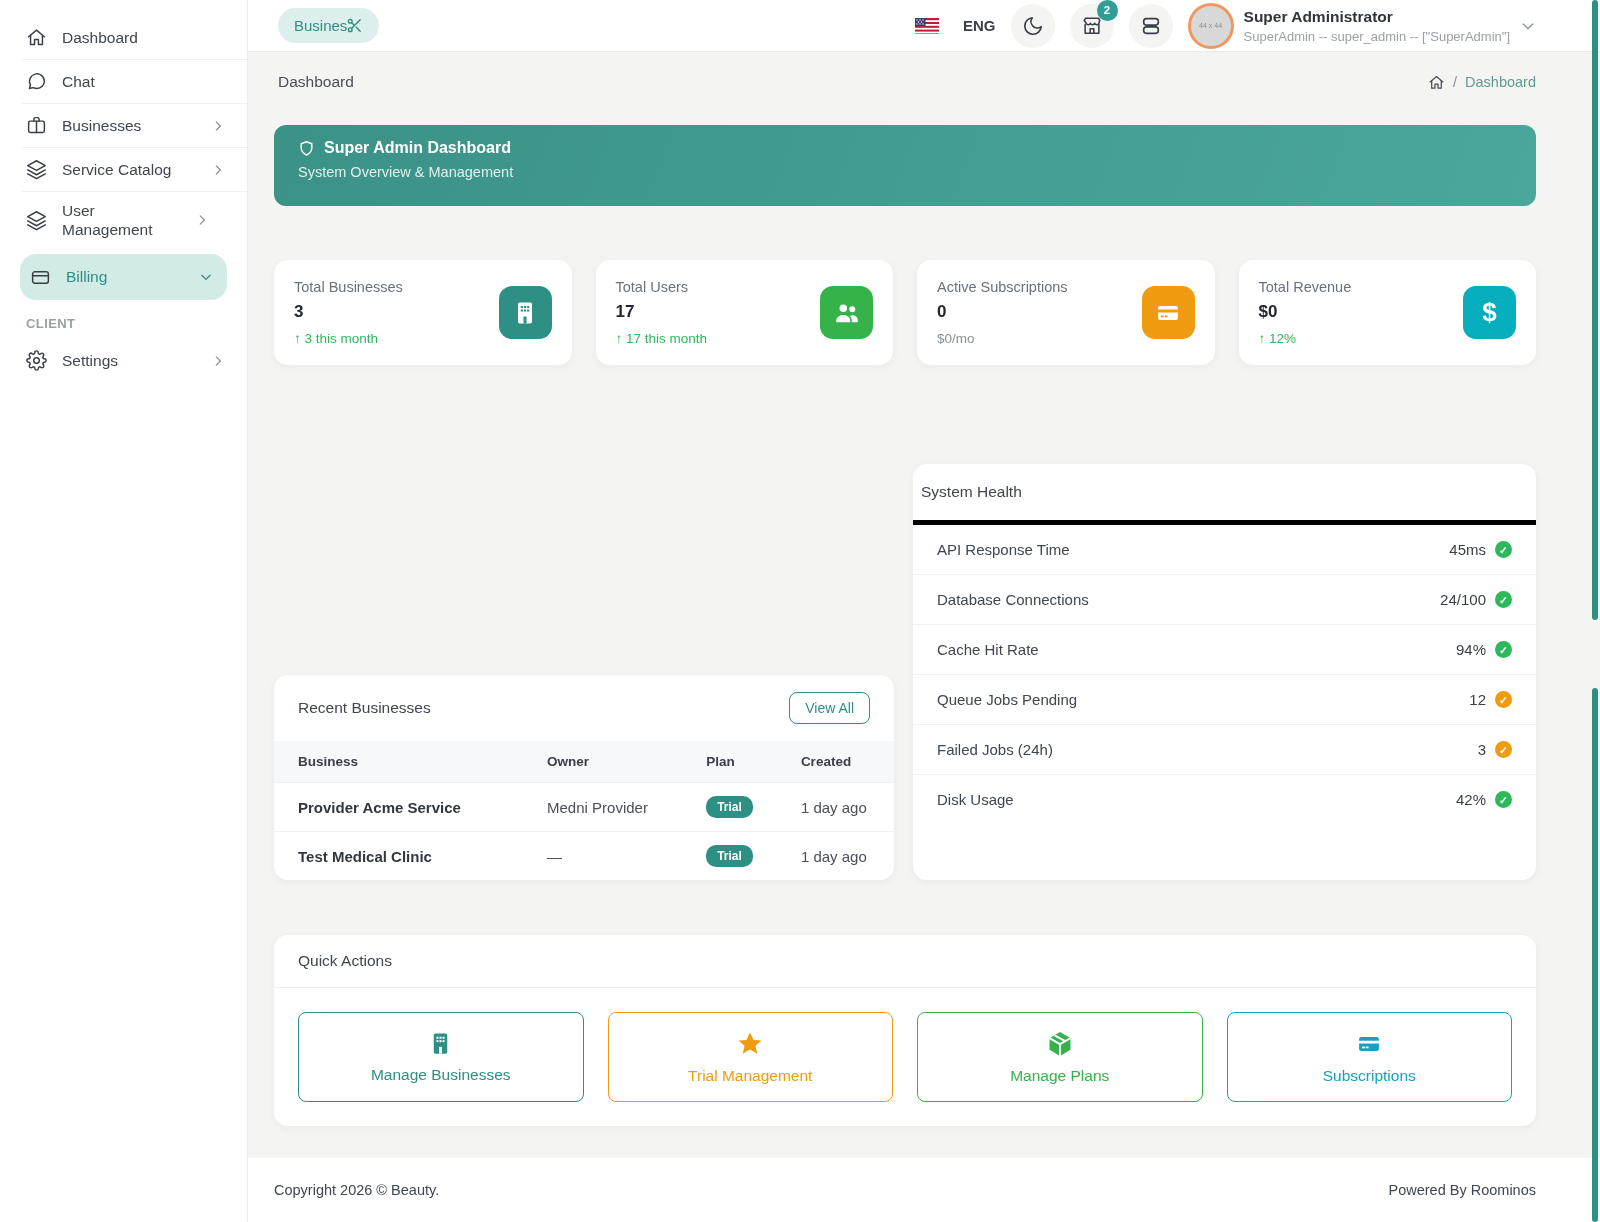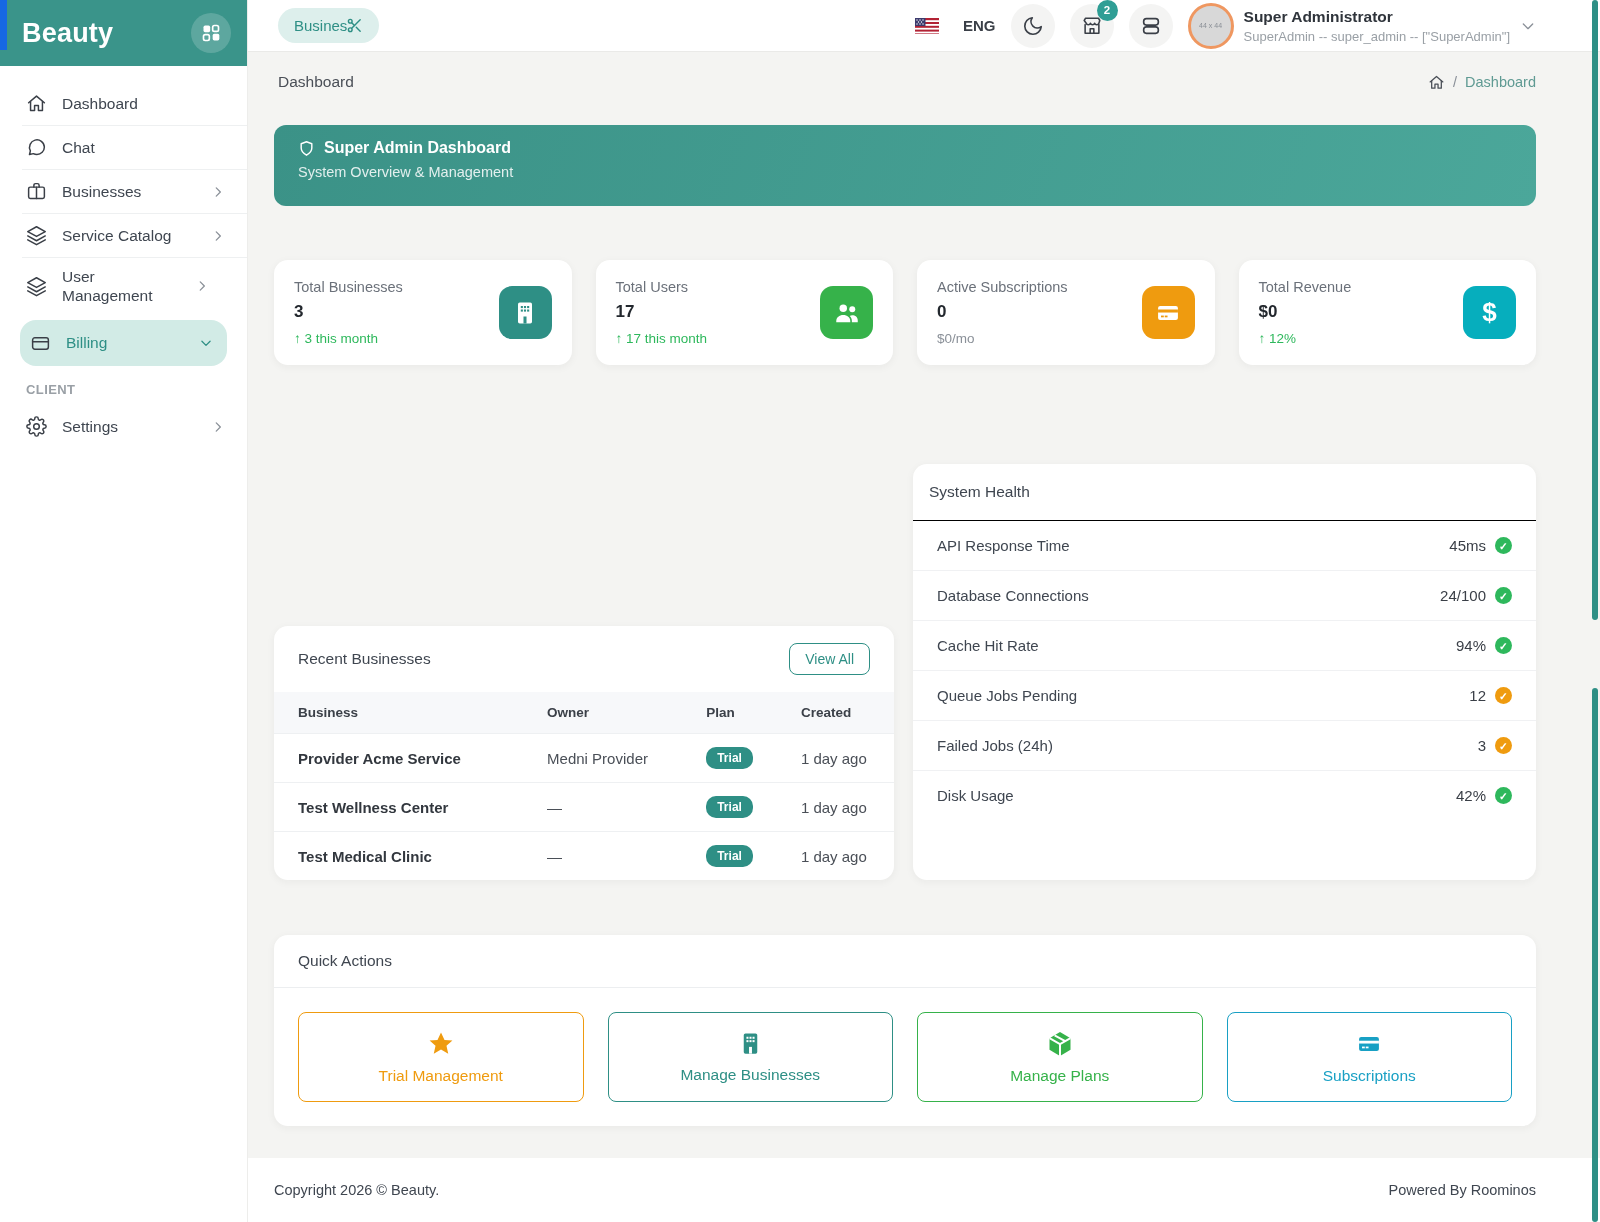--- a/index.html
+++ b/index.html
@@ -61,21 +61,21 @@
   .card-head { display:flex; align-items:center; justify-content:space-between; padding:17px 24px; }
   .card-title { font-size:15.5px; color:#3f4650; }
   .view-all { background:#fff; border:1.5px solid #2e8f85; color:#2e8f85; font-size:14px; border-radius:8px; padding:7px 15px; cursor:pointer; }
   table { width:100%; border-collapse:collapse; }
   thead th { background:#f7f8fa; text-align:left; font-size:13.5px; font-weight:bold; color:#3b4048; padding:13px 24px; }
   tbody td { padding:13px 24px; border-top:1px solid #eef0f2; font-size:15px; color:#4a4f57; }
   td.biz { font-weight:bold; color:#32373e; }
   .plan-badge { display:inline-block; color:#fff; font-size:12px; font-weight:bold; padding:4px 11px; border-radius:10px; }
 
   .health-card { flex:1; min-height:416px; }
-  .health-head { padding:19px 16px; border-bottom:1px solid #000000; }
+  .health-head { padding:19px 8px; border-bottom:5px solid #000000; }
   .health-row { display:flex; align-items:center; justify-content:space-between; padding:16px 24px; border-bottom:1px solid #f0f1f3; }
   .health-label { font-size:15px; color:#3f4650; }
   .health-val { display:flex; align-items:center; gap:9px; font-size:15px; color:#3a3f47; }
   .dot { width:17px; height:17px; border-radius:50%; color:#fff; font-size:10.5px; font-weight:bold; display:flex; align-items:center; justify-content:center; }
 
   .qa-card { margin-top:55px; }
   .qa-head { padding:17px 24px; border-bottom:1px solid #eceef0; font-size:15.5px; color:#3f4650; }
   .qa-body { display:flex; gap:24px; padding:24px; }
   .qa-btn { flex:1; height:90px; background:#fff; border:1.5px solid currentColor; border-radius:8px; display:flex; flex-direction:column; align-items:center; justify-content:center; gap:9px; cursor:pointer; }
   .qa-label { font-size:15.5px; font-weight:500; }
@@ -85,33 +85,20 @@
   .scrollthumb { position:absolute; right:2px; width:6px; background:#2e8f85; border-radius:3px; z-index:9; }
   .scrollthumb.t1 { top:0; height:620px; }
   .scrollthumb.t2 { top:688px; height:534px; }
 </style>
 </head>
 <body>
 
 <div class="app">
 
   <aside class="sidebar">
-    <div class="sidebar-header">
-      <span class="brand">Beauty</span>
-      <button class="collapse-btn">
-        <span style="display:flex">
-          <svg width="20" height="20" viewBox="0 0 24 24">
-              <rect x="3" y="3" width="8" height="8" rx="2" fill="#fff"></rect>
-              <rect x="14" y="3" width="7" height="7" rx="2" fill="none" stroke="#fff" stroke-width="2"></rect>
-              <rect x="3" y="14" width="7" height="7" rx="2" fill="none" stroke="#fff" stroke-width="2"></rect>
-              <rect x="14" y="13" width="8" height="8" rx="2" fill="#fff"></rect>
-            </svg>
-        </span>
-      </button>
-    </div>
 
     <nav class="nav">
       <div class="nav-item">
         <span style="display:flex">
             <svg width="21" height="21" viewBox="0 0 24 24" fill="none" stroke="#3a3f47" stroke-width="1.7" stroke-linecap="round" stroke-linejoin="round">
               <path d="M3 11.2 12 3.5l9 7.7"></path>
               <path d="M5.2 9.6V20h4.6v-5.6h4.4V20h4.6V9.6"></path>
             </svg>
           </span>
         <span class="grow">Dashboard</span>
@@ -411,26 +398,20 @@
               </tr>
             </thead>
             <tbody>
               <tr>
                 <td class="biz">Provider Acme Service</td>
                 <td>Medni Provider</td>
                 <td><span class="plan-badge" style="background-color: rgb(46, 143, 133);">Trial</span></td>
                 <td>1 day ago</td>
               </tr>
               <tr>
-                <td class="biz">Test Wellness Center</td>
-                <td>—</td>
-                <td><span class="plan-badge" style="background-color: rgb(46, 143, 133);">Trial</span></td>
-                <td>1 day ago</td>
-              </tr>
-              <tr>
                 <td class="biz">Test Medical Clinic</td>
                 <td>—</td>
                 <td><span class="plan-badge" style="background-color: rgb(46, 143, 133);">Trial</span></td>
                 <td>1 day ago</td>
               </tr>
             </tbody>
           </table>
         </div>
 
         <div class="card health-card">
@@ -478,45 +459,45 @@
                 <span>42%</span>
                 <span class="dot" style="background-color: rgb(46, 184, 92);">✓</span>
               </span>
           </div>
         </div>
       </div>
 
       <div class="card qa-card">
         <div class="qa-head">Quick Actions</div>
         <div class="qa-body">
-          <button class="qa-btn" style="color: rgb(239, 155, 15);">
-            <span style="display:flex">
-                <svg width="28" height="28" viewBox="0 0 24 24" fill="currentColor">
-                  <path d="M12 2.2l3 6.3 6.8.6-5.1 4.5 1.5 6.7L12 16.8l-6.2 3.5 1.5-6.7-5.1-4.5 6.8-.6z"></path>
-                </svg>
-              </span>
-            <span class="qa-label">Trial Management</span>
-          </button>
           <button class="qa-btn" style="color: rgb(46, 143, 133);">
             <span style="display:flex">
                 <svg width="27" height="27" viewBox="0 0 24 24">
                   <rect x="6" y="3" width="12" height="18" rx="1.5" fill="currentColor"></rect>
                   <g fill="#fff">
                     <rect x="8.4" y="6" width="1.8" height="1.8"></rect>
                     <rect x="11.1" y="6" width="1.8" height="1.8"></rect>
                     <rect x="13.8" y="6" width="1.8" height="1.8"></rect>
                     <rect x="8.4" y="9" width="1.8" height="1.8"></rect>
                     <rect x="11.1" y="9" width="1.8" height="1.8"></rect>
                     <rect x="13.8" y="9" width="1.8" height="1.8"></rect>
                     <rect x="10.7" y="15" width="2.6" height="6"></rect>
                   </g>
                 </svg>
               </span>
             <span class="qa-label">Manage Businesses</span>
           </button>
+          <button class="qa-btn" style="color: rgb(239, 155, 15);">
+            <span style="display:flex">
+                <svg width="28" height="28" viewBox="0 0 24 24" fill="currentColor">
+                  <path d="M12 2.2l3 6.3 6.8.6-5.1 4.5 1.5 6.7L12 16.8l-6.2 3.5 1.5-6.7-5.1-4.5 6.8-.6z"></path>
+                </svg>
+              </span>
+            <span class="qa-label">Trial Management</span>
+          </button>
           <button class="qa-btn" style="color: rgb(54, 178, 74);">
             <span style="display:flex">
                 <svg width="28" height="28" viewBox="0 0 24 24">
                   <path fill="currentColor" d="M12 1.8 21 7v10l-9 5.2L3 17V7z"></path>
                   <path d="M3 7l9 5 9-5M12 12v10.2M7.4 4.6l9 5" stroke="#fff" stroke-width="1.7" fill="none"></path>
                 </svg>
               </span>
             <span class="qa-label">Manage Plans</span>
           </button>
           <button class="qa-btn" style="color: rgb(24, 160, 196);">

